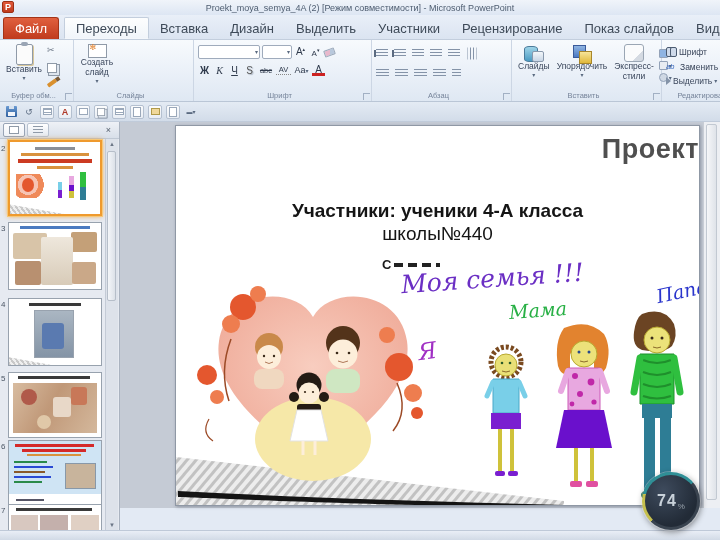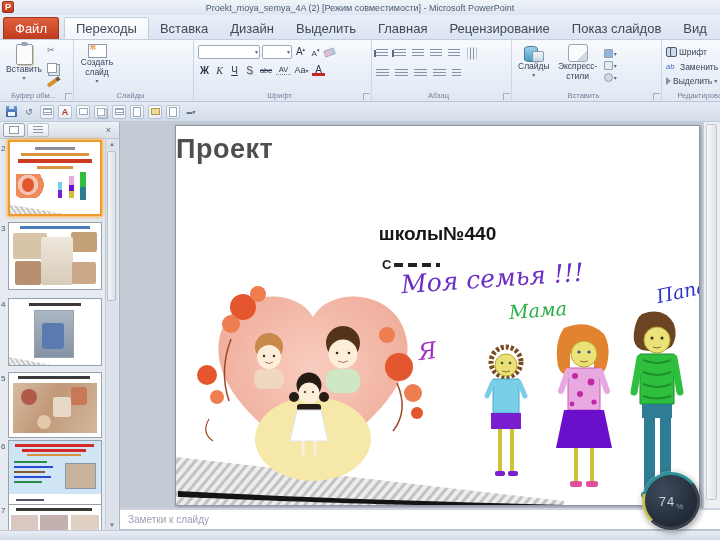--- a/index.html
+++ b/index.html
@@ -100,64 +100,64 @@
   .thumb.sel{border:2px solid #ef9a2e;box-shadow:0 0 0 1px #f6c878,0 0 5px rgba(238,150,40,.9)}
   .tnum{position:absolute;left:1px;font-size:8px;color:#4a5564}
   .a{position:absolute}
   .pscroll{position:absolute;left:105px;top:17px;width:13px;height:391px;background:#dde2ea;border-left:1px solid #c4cbd6}
   .pscroll .arr{position:absolute;left:0;width:100%;text-align:center;font-size:6px;color:#6b7686}
   .pscroll .pth{position:absolute;left:1px;right:2px;top:12px;height:150px;background:linear-gradient(90deg,#f4f6f9,#dce1e8);border:1px solid #b6bec9;border-radius:2px}
 
   
   .editor{position:absolute;left:120px;top:122px;width:583px;height:386px;background:#c5cbd5}
   .slide{position:absolute;left:55px;top:3px;width:525px;height:381px;background:#fff;border:1px solid #8f98a5;box-shadow:1px 1px 3px rgba(40,50,70,.35);overflow:hidden}
-  .s-title{position:absolute;top:8px;left:0;width:100%;text-align:left;font-size:27px;font-weight:bold;color:#4f4f4f;letter-spacing:.5px}
+  .s-title{position:absolute;top:8px;left:0;width:100%;text-align:right;font-size:27px;font-weight:bold;color:#4f4f4f;letter-spacing:.5px}
   .s-sub{position:absolute;top:44px;left:0;width:100%;text-align:center;font-size:17px;font-weight:600;color:#5d5d5d}
   .s-p1{position:absolute;top:74px;left:0;width:100%;text-align:center;font-size:19px;font-weight:bold;color:#151515}
-  .s-p2{position:absolute;top:97px;left:0;width:100%;text-align:center;font-size:19px;font-weight:bold;color:#151515}
+  .s-p2{position:absolute;top:97px;left:0;width:100%;text-align:center;font-size:19px;font-weight:normal;color:#151515}
   .s-cov{position:absolute;top:131px;left:206px;font-size:13px;font-weight:bold;color:#1a1a1a;display:flex;align-items:center;gap:3px;z-index:1}
   .s-cov i{display:block;width:46px;height:4px;background:repeating-linear-gradient(90deg,#222 0 9px,transparent 9px 14px)}
   .hw{position:absolute;font-family:"DejaVu Serif",serif;font-style:italic;z-index:3;white-space:nowrap}
   .hw-family{left:225px;top:138px;font-size:25px;color:#6b2fc4;transform:rotate(-4deg)}
   .hw-dad{left:480px;top:154px;font-size:19px;color:#2a35cc;transform:rotate(-12deg)}
   .hw-mom{left:333px;top:173px;font-size:19px;color:#28b045;transform:rotate(-4deg)}
   .hw-me{left:242px;top:212px;font-size:23px;color:#a02fc4;transform:rotate(-8deg)}
   .heart-svg{position:absolute;left:15px;top:153px;width:245px;height:220px;z-index:2}
   .kids-svg{position:absolute;left:284px;top:150px;width:238px;height:231px;z-index:2}
   .stripes-svg{position:absolute;left:0;bottom:0;width:390px;height:56px;z-index:1}
 
   .vscroll{position:absolute;left:703px;top:122px;width:17px;height:386px;background:#edeff3;border-left:1px solid #c8cdd5}
   .vscroll .vth{position:absolute;left:2px;right:3px;top:2px;bottom:8px;background:linear-gradient(90deg,#f6f7f9,#dfe3e9);border:1px solid #c2c9d2;border-radius:2px}
 
   .notes{position:absolute;left:120px;top:508px;width:600px;height:22px;background:#fff;border-top:2px solid #cdd4df;border-bottom:1px solid #b8c0cc;font-size:10px;color:#9aa2b0;display:flex;align-items:center;padding-left:8px}
   .bottombar{position:absolute;left:0;top:530px;width:720px;height:10px;background:linear-gradient(#e9eef6,#d2dae6);border-top:1px solid #bfc9d8}
 
   
   .badge{position:absolute;left:642px;top:472px;width:58px;height:58px;border-radius:50%;z-index:20;background:conic-gradient(from 225deg,#c6c04e 0 60deg,#2f8f96 60deg 185deg,#3a4450 185deg 360deg);box-shadow:0 0 0 1px rgba(255,255,255,.3),1px 2px 6px rgba(0,0,0,.45)}
   .badge .inner{position:absolute;inset:3px;border-radius:50%;background:radial-gradient(circle at 35% 30%,#3e4b5d,#222b37 70%);display:flex;align-items:center;justify-content:center;color:#c9d2da}
-  .badge .num{font-size:13px;font-weight:400;letter-spacing:1px}
+  .badge .num{font-size:16px;font-weight:700;letter-spacing:1px}
   .badge .unit{font-size:8px;color:#97a1ab;margin:10px 0 0 1px}
 </style>
 </head>
 <body>
 
 <div class="stage">
 
   <div class="titlebar">
     <div class="app-icon">P</div>
     <div class="title-text">Proekt_moya_semya_4A (2) [Режим совместимости] - Microsoft PowerPoint</div>
   </div>
 
   <div class="tabsrow">
     <div class="tab file">Файл</div>
     <div class="tab active">Переходы</div>
     <div class="tab">Вставка</div>
     <div class="tab">Дизайн</div>
     <div class="tab">Выделить</div>
-    <div class="tab">Главная</div>
+    <div class="tab">Участники</div>
     <div class="tab">Рецензирование</div>
     <div class="tab">Показ слайдов</div>
     <div class="tab">Вид</div>
   </div>
 
   <div class="ribbon">
 
     <div class="rgroup" style="width:74px">
       <div class="bigbtn">
         <span class="ic-clip"></span>
@@ -225,20 +225,25 @@
         </div>
       </div>
       <div class="glabel">Абзац</div>
       <div class="dlg"></div>
     </div>
 
     <div class="rgroup" style="width:150px">
       <div class="bigbtn">
         <span class="ic-shapes"></span>
         <span>Слайды</span>
+        <span class="caret">▾</span>
+      </div>
+      <div class="bigbtn">
+        <span class="ic-arrange"></span>
+        <span>Упорядочить</span>
         <span class="caret">▾</span>
       </div>
       <div class="bigbtn" style="max-width:46px">
         <span class="ic-styles"></span>
         <span>Экспресс-стили</span>
       </div>
       <div class="microcol">
         <span class="micro">
             <span class="sq" style="background:#8fb4e2"></span>
             <span class="caret">▾</span>
@@ -386,20 +391,21 @@
     <div class="pscroll">
       <span class="arr" style="top:2px">▲</span>
       <div class="pth"></div>
       <span class="arr" style="bottom:2px">▼</span>
     </div>
   </div>
 
   <div class="editor">
     <div class="slide">
       <div class="s-title">Проект</div>
+      <div class="s-p1">Участники: ученики 4-А класса</div>
       <div class="s-p2">школы№440</div>
       <div class="s-cov">
           <span>С</span>
           <i></i>
         </div>
 
       <svg class="heart-svg" viewBox="0 0 245 220" aria-hidden="true">
         <defs>
           <radialGradient id="hg" cx="0.5" cy="0.42" r="0.75">
             <stop offset="0" stop-color="#f8cdbf"></stop>
@@ -510,21 +516,20 @@
         <polygon points="0,8 388,52 388,56 0,56" fill="url(#diag)"></polygon>
         <path d="M2,42 C130,49 270,53 388,56 L240,56 C120,53 30,49 2,48 Z" fill="#141414"></path>
       </svg>
     </div>
   </div>
 
   <div class="vscroll">
     <div class="vth"></div>
   </div>
 
-  <div class="notes">Заметки к слайду</div>
 
   <div class="bottombar"></div>
 
   <div class="badge">
     <div class="inner">
       <span class="num">74</span>
       <span class="unit">%</span>
     </div>
   </div>
 

